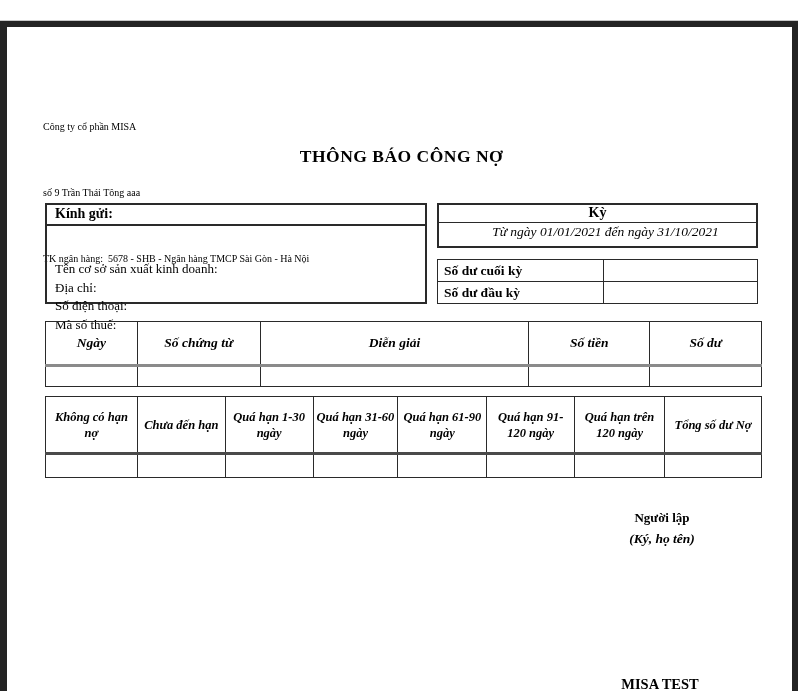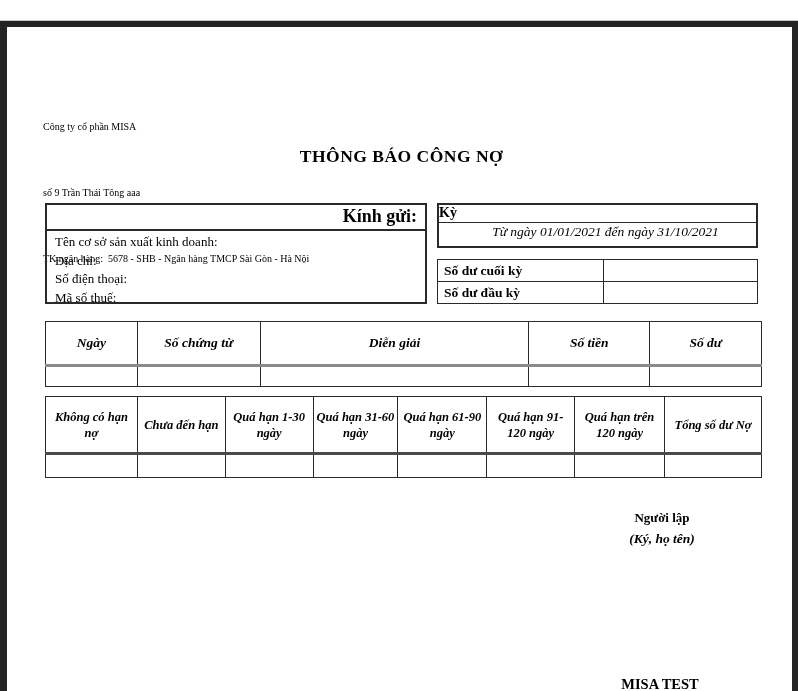--- a/index.html
+++ b/index.html
@@ -40,33 +40,32 @@
   .doc-title {
     position: absolute; left: 45px; top: 146px; width: 713px;
     text-align: center; font-size: 17.5px; font-weight: bold;
     letter-spacing: 0.5px;
   }
   .recipient-box {
     position: absolute; left: 45px; top: 203px; width: 382px; height: 101px;
     border: 2px solid #2a2a2a;
   }
   .recipient-box .box-header {
-    font-weight: bold; font-size: 18px; padding: 1px 8px 2px 8px;
+    font-weight: bold; font-size: 14px; padding: 1px 8px 2px 8px;
     border-bottom: 2px solid #2a2a2a;
-    text-align: right;
   }
   .recipient-box .box-body {
-    padding: 2px 8px; font-size: 13px; line-height: 18.5px;
+    padding: 2px 8px; font-size: 13px; line-height: 18.5px; margin-top: 32px;
   }
   .period-box {
     position: absolute; left: 437px; top: 203px; width: 321px; height: 45px;
     border: 2px solid #2a2a2a;
   }
   .period-box .box-header {
-    font-weight: bold; font-size: 14px; text-align: left;
+    font-weight: bold; font-size: 14px; text-align: center;
     border-bottom: 1.5px solid #2a2a2a; padding: 0 0 1px 0;
   }
   .period-box .box-value {
     font-style: italic; font-size: 13.5px; text-align: center; padding-top: 1px; padding-left: 16px;
   }
   .balance-table {
     position: absolute; left: 437px; top: 259px; width: 321px; height: 34px;
     border-collapse: collapse; table-layout: fixed;
   }
   .balance-table td {

